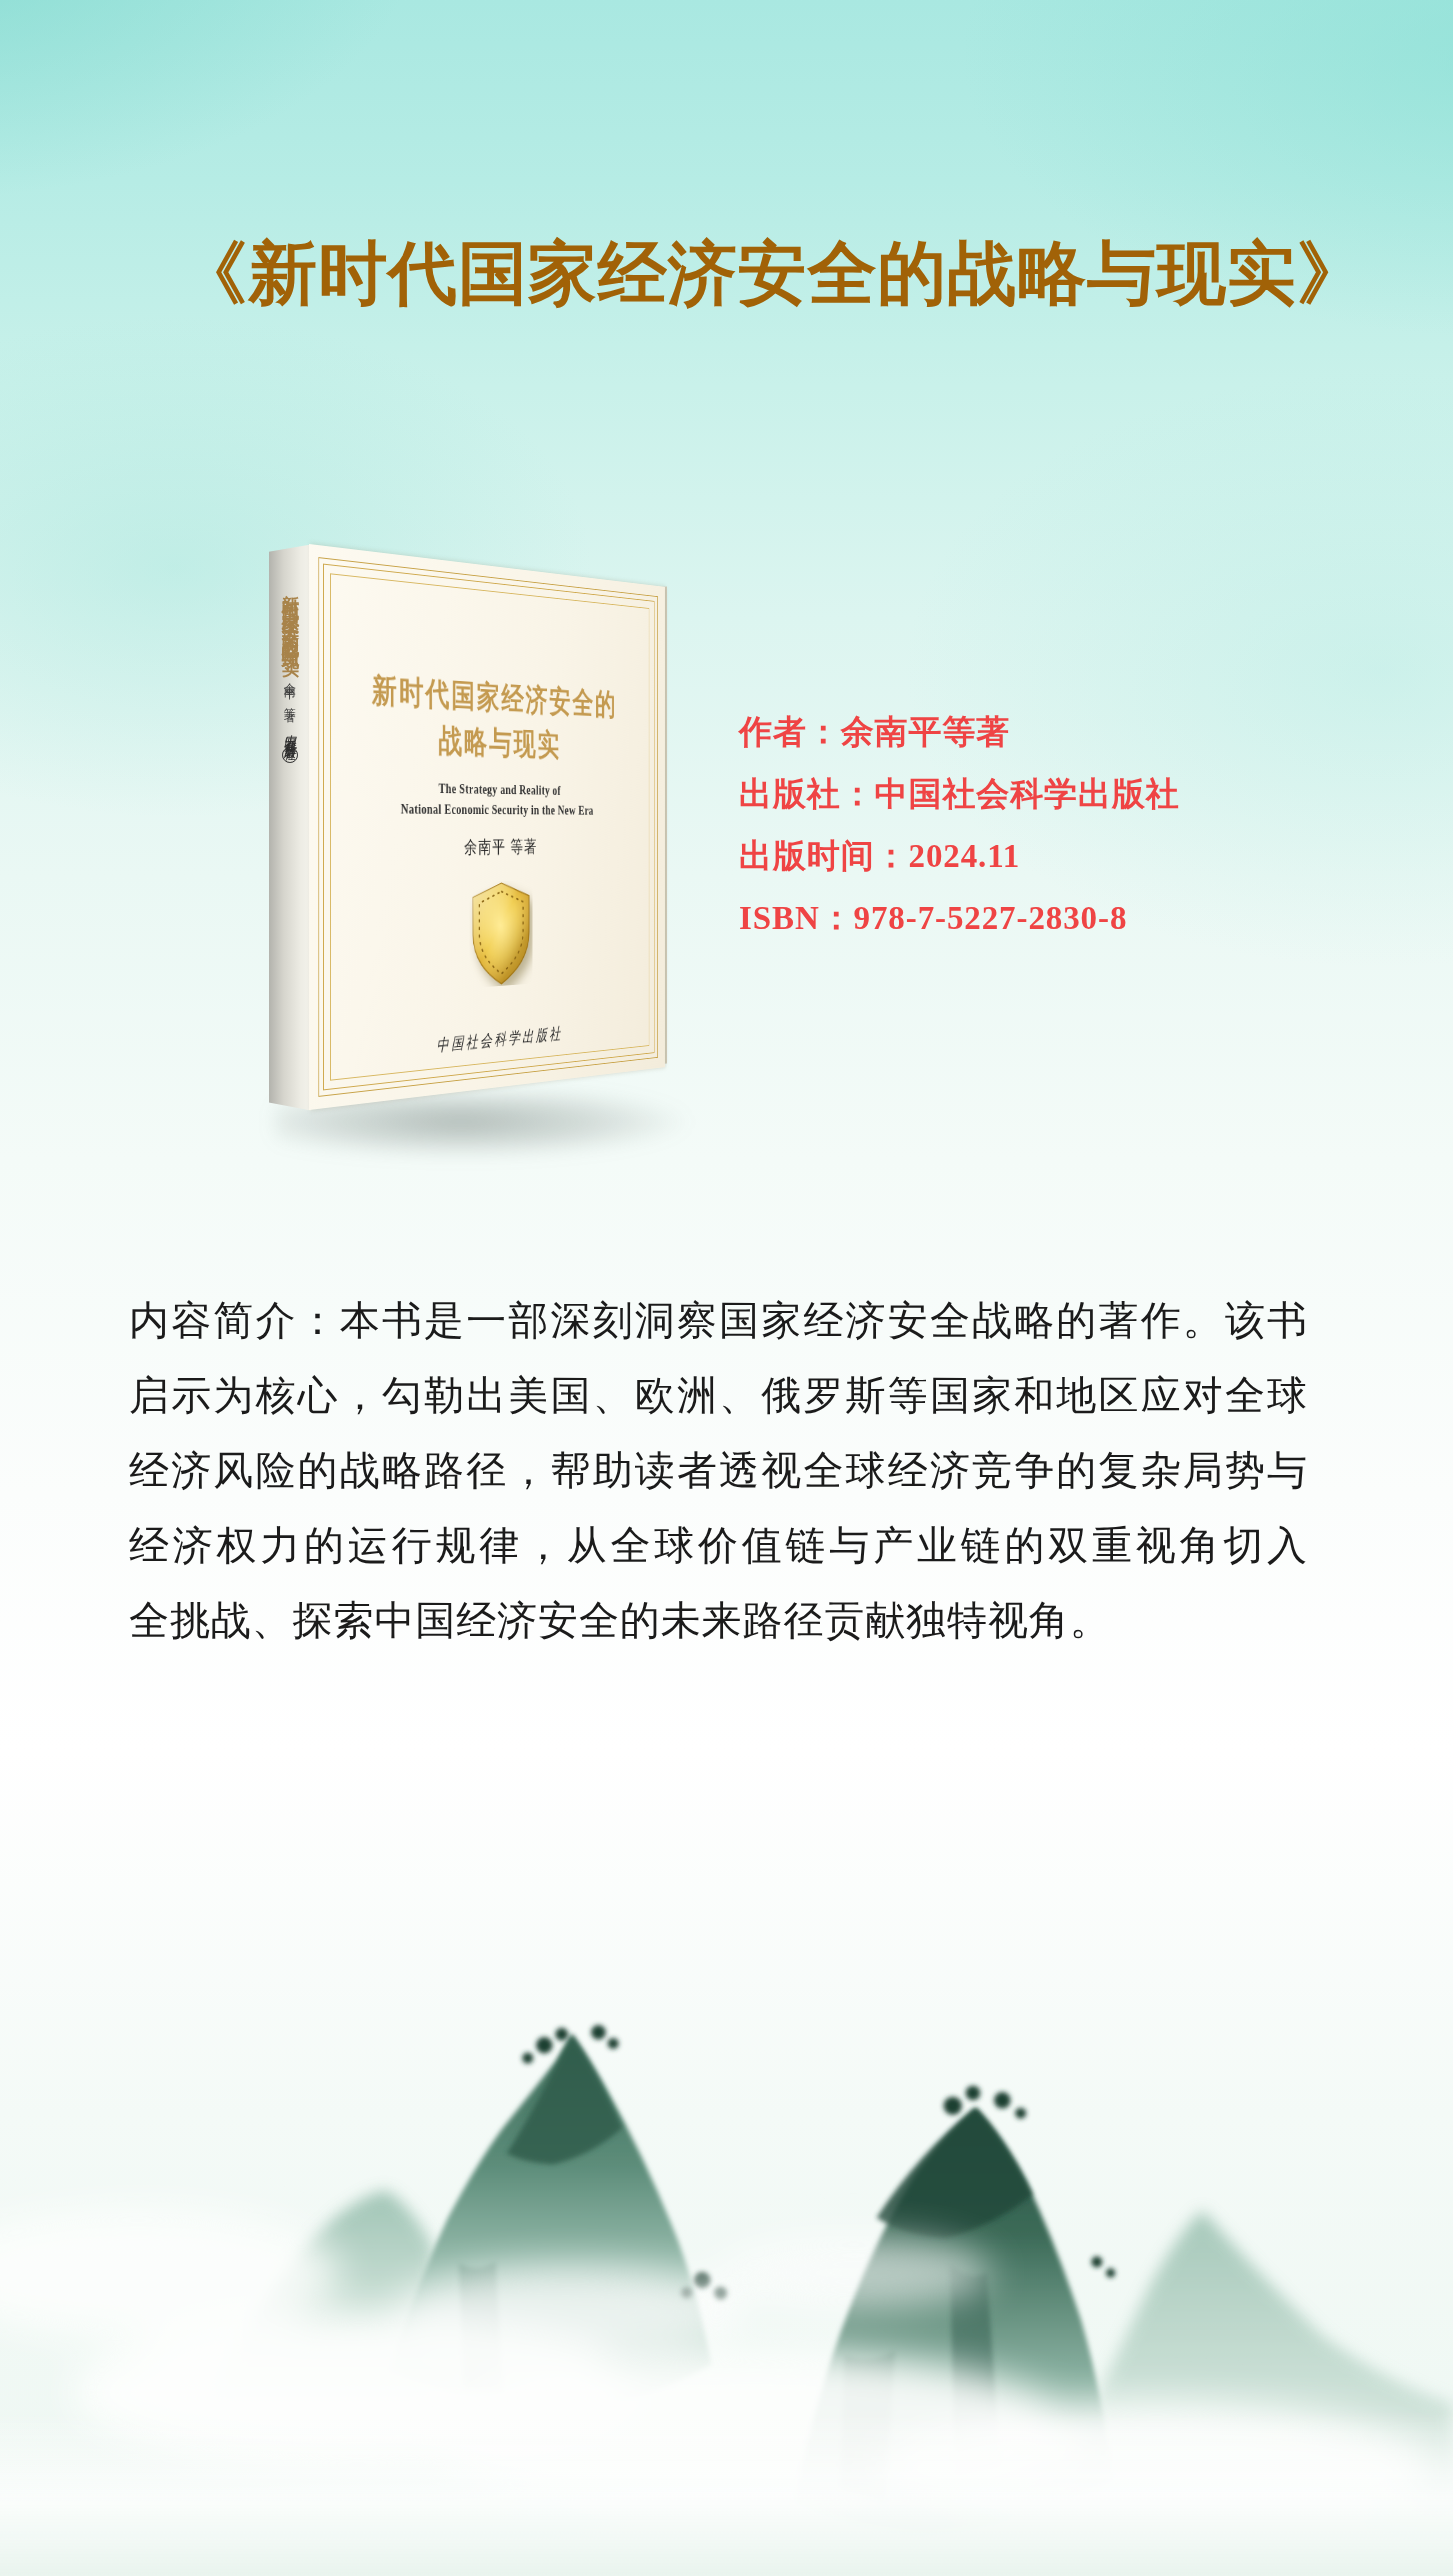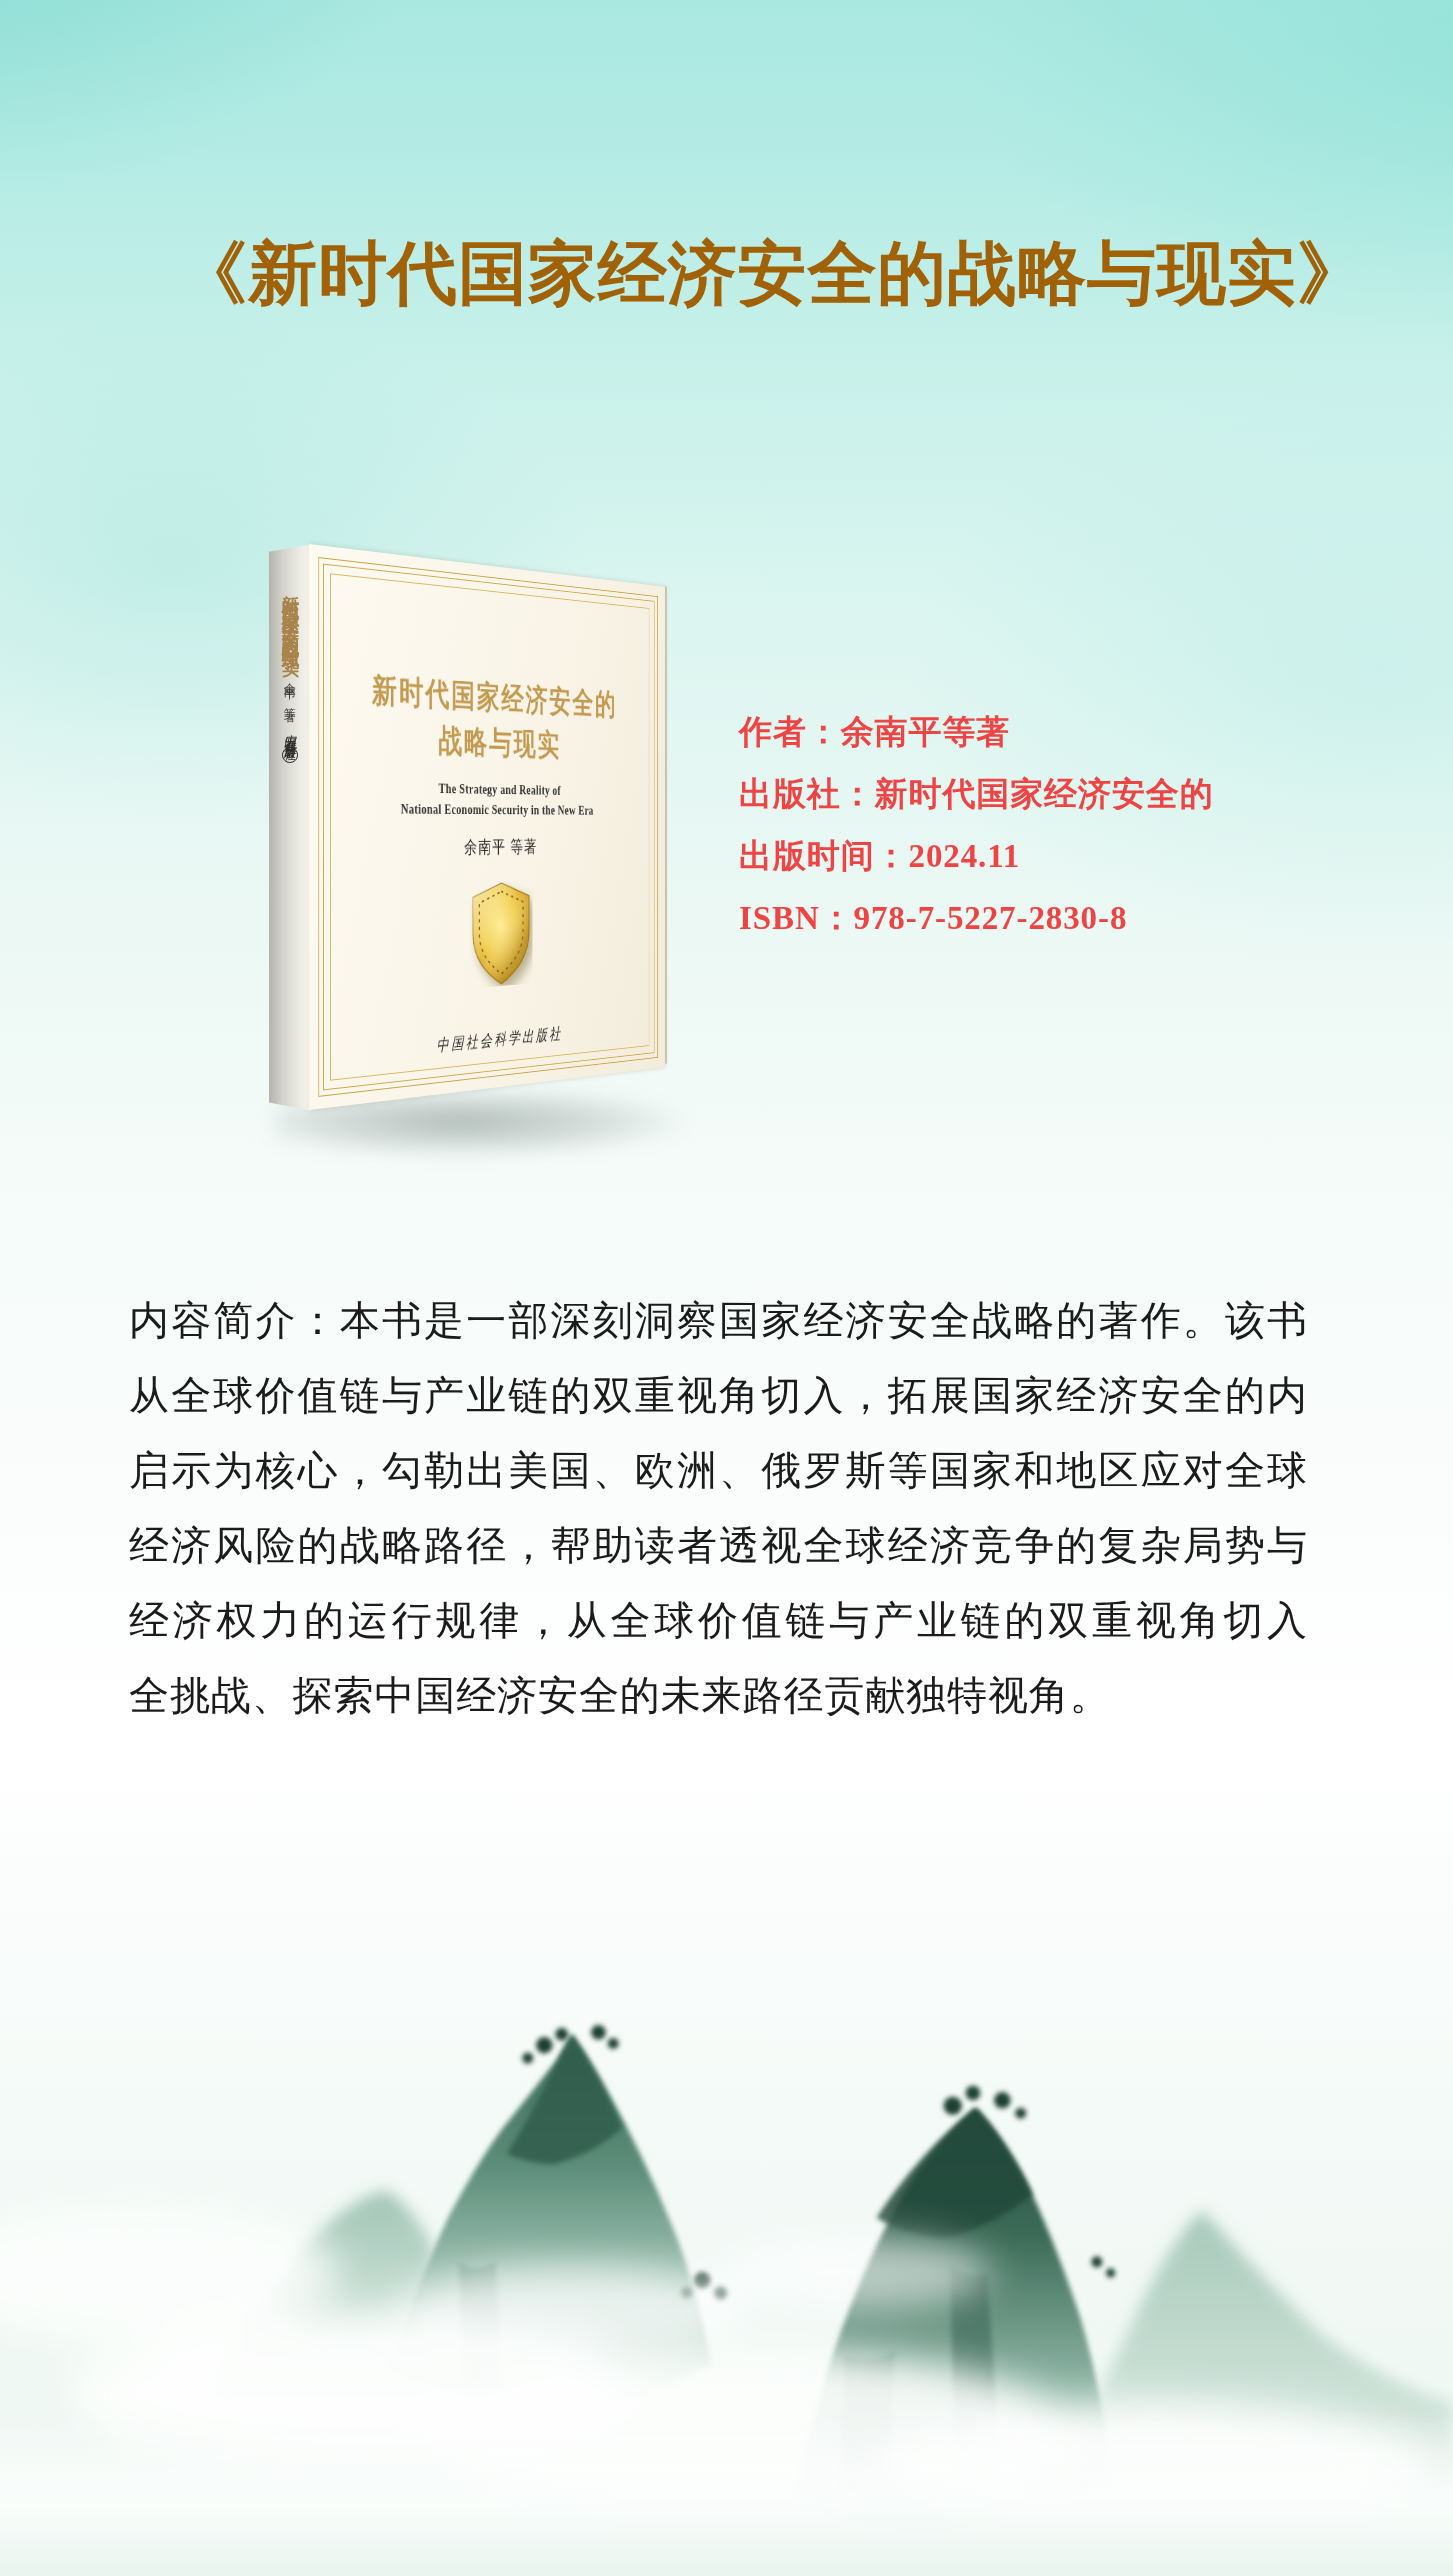--- a/index.html
+++ b/index.html
@@ -155,28 +155,27 @@
         </g>
       </svg>
     </div>
 
     <div class="cover-publisher" data-interactable="false">中国社会科学出版社</div>
   </div>
 </div>
 
 <div class="meta" data-interactable="false">
   <div data-interactable="false">作者：余南平等著</div>
-  <div data-interactable="false">出版社：新时代国家经济安全的</div>
+  <div data-interactable="false">出版社：中国社会科学出版社</div>
   <div data-interactable="false">出版时间：2024.11</div>
   <div data-interactable="false">ISBN：978-7-5227-2830-8</div>
 </div>
 
 <div class="desc" data-interactable="false">
   <div class="desc-line" data-interactable="false">内容简介：本书是一部深刻洞察国家经济安全战略的著作。该书</div>
-  <div class="desc-line" data-interactable="false">从全球价值链与产业链的双重视角切入，拓展国家经济安全的内</div>
   <div class="desc-line" data-interactable="false">启示为核心，勾勒出美国、欧洲、俄罗斯等国家和地区应对全球</div>
   <div class="desc-line" data-interactable="false">经济风险的战略路径，帮助读者透视全球经济竞争的复杂局势与</div>
   <div class="desc-line" data-interactable="false">经济权力的运行规律，从全球价值链与产业链的双重视角切入</div>
   <div class="desc-line last" data-interactable="false">全挑战、探索中国经济安全的未来路径贡献独特视角。</div>
 </div>
 
 <div class="mountains" data-interactable="false">
 <svg width="1453" height="698" viewBox="0 0 1583 760">
   <defs>
     <linearGradient id="mMid" x1="0" y1="0" x2="0" y2="1">

